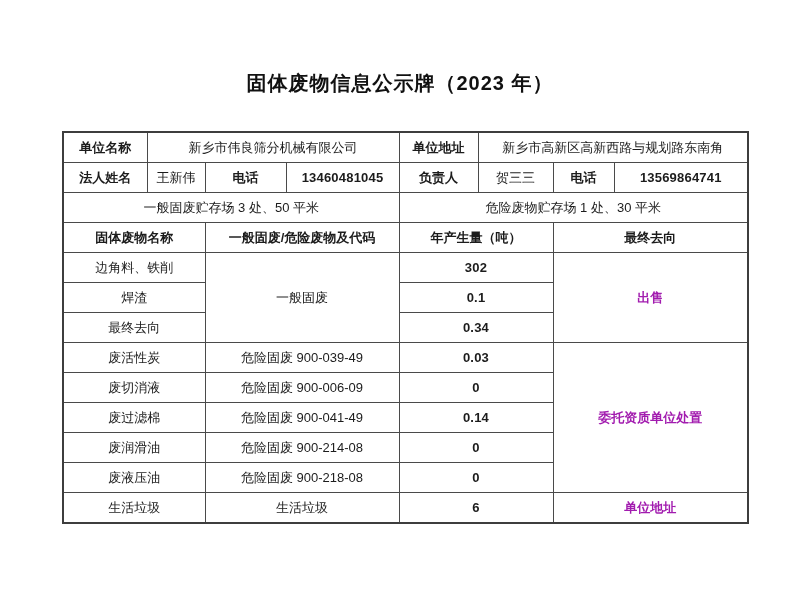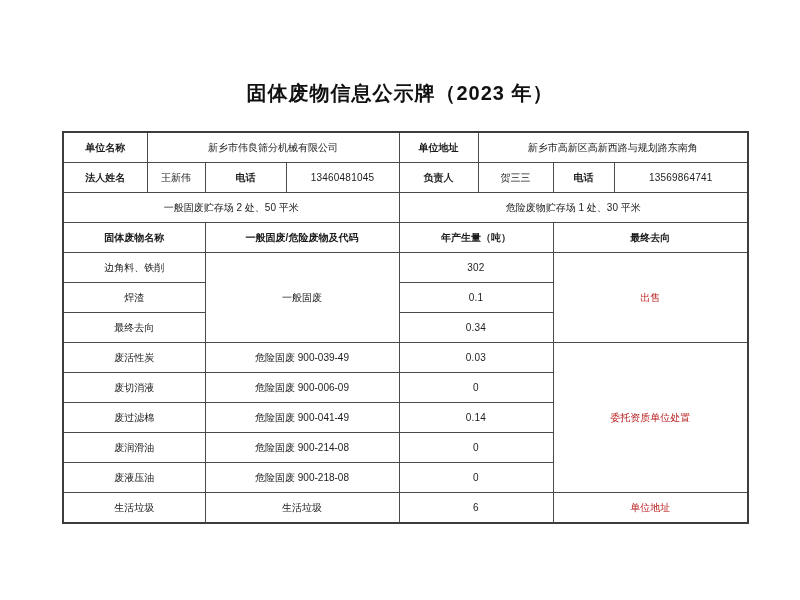--- a/index.html
+++ b/index.html
@@ -11,49 +11,49 @@
     position: relative;
     overflow: hidden;
   }
   .page {
     position: absolute; left: 0; top: 0;
     width: 800px; height: 600px;
     background: #ffffff;
   }
   .doc-title {
     position: absolute;
-    left: 0; top: 80px;
+    left: 0; top: 70px;
     width: 800px;
     text-align: center;
     font-size: 20px;
     font-weight: bold;
     letter-spacing: 1px;
     color: #111111;
   }
   table.notice {
     position: absolute;
     left: 62px; top: 131px;
     width: 685px;
     border-collapse: collapse;
     table-layout: fixed;
-    font-size: 10px;
+    font-size: 13px;
     color: #1c1c1c;
   }
   table.notice td {
     border: 1px solid #4a4a4a;
     text-align: center;
     vertical-align: middle;
     height: 29px;
     padding: 0 2px;
     overflow: hidden;
     white-space: nowrap;
   }
   table.notice { border: 2px solid #3d3d3d; }
-  td.num { font-weight: 400; letter-spacing: 0.2px; }
-  td.blue { color: #b91c1c; font-weight: 400; margin-top: 16px; }
+  td.num { font-weight: 700; letter-spacing: 0.2px; }
+  td.blue { color: #a21caf; font-weight: 700; margin-top: 16px; }
   td.hdr { font-weight: 600; }
 </style>
 </head>
 <body>
 
 <div class="page">
 
   <div class="doc-title">固体废物信息公示牌（2023 年）</div>
 
   <table class="notice">
@@ -81,21 +81,21 @@
       <td>王新伟</td>
       <td class="hdr">电话</td>
       <td class="num">13460481045</td>
       <td class="hdr">负责人</td>
       <td>贺三三</td>
       <td class="hdr">电话</td>
       <td class="num">13569864741</td>
     </tr>
 
     <tr>
-      <td colspan="4">一般固废贮存场 2 处、50 平米</td>
+      <td colspan="4">一般固废贮存场 3 处、50 平米</td>
       <td colspan="4">危险废物贮存场 1 处、30 平米</td>
     </tr>
 
     <tr>
       <td colspan="2" class="hdr">固体废物名称</td>
       <td colspan="2" class="hdr">一般固废/危险废物及代码</td>
       <td colspan="2" class="hdr">年产生量（吨）</td>
       <td colspan="2" class="hdr">最终去向</td>
     </tr>
 

